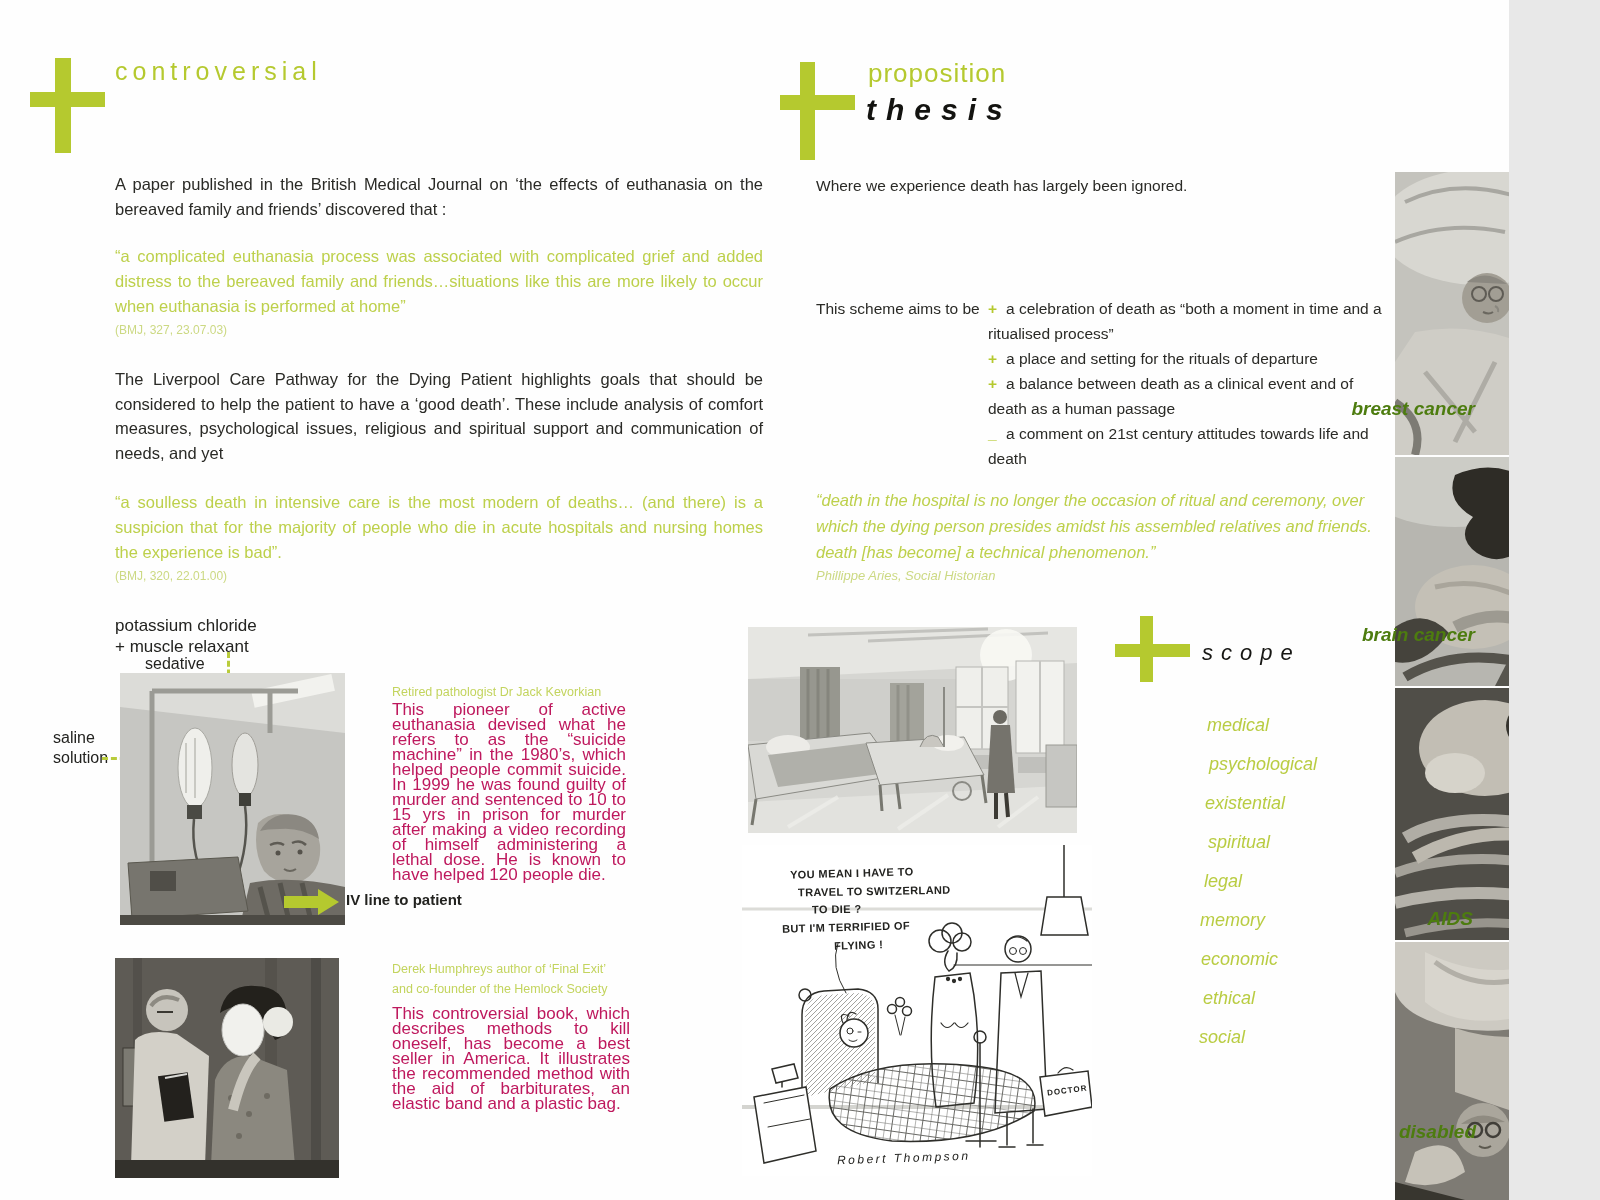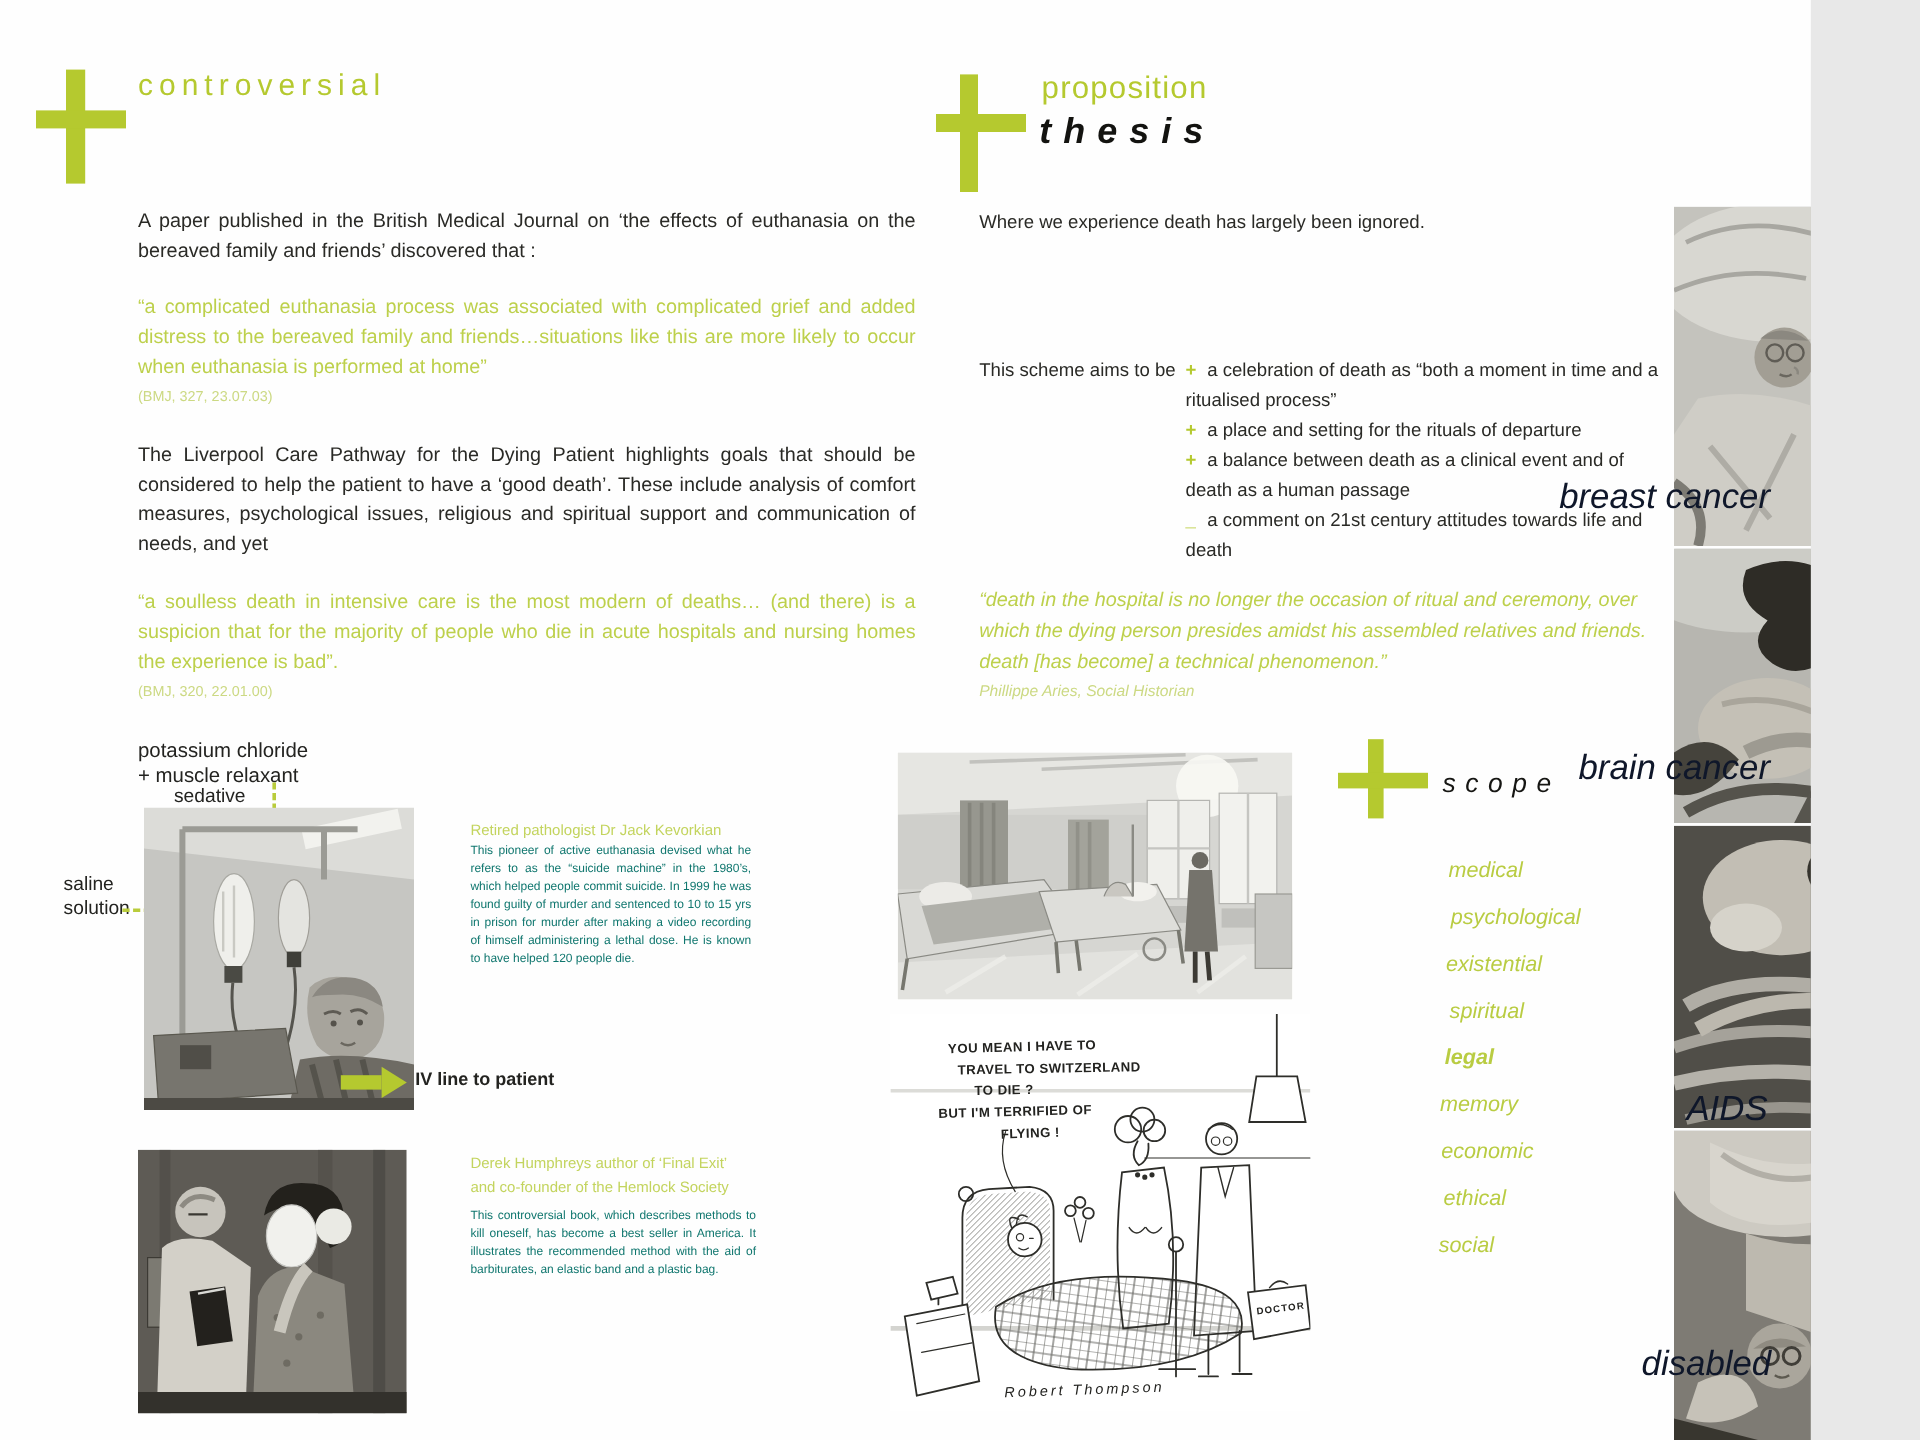--- a/index.html
+++ b/index.html
@@ -9,27 +9,27 @@
   .plus i{position:absolute;background:#b5c92f;display:block;}
   .kicker{color:#b5c92f;font-size:25px;letter-spacing:5px;}
   .title{font-size:32px;font-weight:bold;font-style:italic;color:#131310;letter-spacing:.5px;}
   .body-l{font-size:16.5px;line-height:24.5px;text-align:justify;color:#2a2a26;}
   .body-r{font-size:15.5px;line-height:25px;color:#2a2a26;}
   .gq{color:#bdd04b;}
   .gq-l{font-size:16.5px;line-height:25px;text-align:justify;}
   .gq-r{font-size:16.5px;line-height:26px;font-style:italic;}
   .cite{font-size:12px;color:#ccd983;}
   .cap-head{color:#c3d45e;font-size:12.5px;line-height:19.5px;white-space:nowrap;}
-  .cap-body{font-size:10px;line-height:15px;text-align:justify;color:#0f766e;}
+  .cap-body{font-size:17px;line-height:15px;text-align:justify;color:#be185d;}
   .diag{font-size:16px;color:#232320;line-height:20px;}
   .dashv{border-left:3px dashed #b9cc3b;width:0;}
   .dashh{border-top:3px dashed #b9cc3b;height:0;}
   .scope-title{font-size:22px;font-style:italic;letter-spacing:8px;color:#161613;}
   .scope-item{font-style:italic;font-size:18px;color:#b9cc42;}
-  .strip-label{font-style:italic;font-size:29px;color:#0f172a;white-space:nowrap;}
+  .strip-label{font-style:italic;font-size:19px;color:#4d7c0f;white-space:nowrap;font-weight:bold;}
   .aim-line{font-size:15.5px;line-height:25px;color:#2a2a26;}
   .aim-marker{color:#b5c92f;font-weight:bold;display:inline-block;width:18px;}
   .speech{font-size:11px;font-weight:bold;letter-spacing:.4px;color:#232320;white-space:nowrap;}
   .photo{position:absolute;overflow:hidden;}
 </style>
 </head>
 <body>
 
 <div class="page">
 
@@ -241,21 +241,21 @@
 
   <div class="abs plus" style="left:1115px;top:616px;width:75px;height:66px;">
     <i style="left:25px;top:0;width:13px;height:66px;"></i>
       <i style="left:0;top:28px;width:75px;height:13px;"></i>
   </div>
   <div class="abs scope-title" style="left:1202px;top:640px;">scope</div>
   <div class="abs scope-item" style="left:1207px;top:715px;">medical</div>
   <div class="abs scope-item" style="left:1209px;top:754px;">psychological</div>
   <div class="abs scope-item" style="left:1205px;top:793px;">existential</div>
   <div class="abs scope-item" style="left:1208px;top:832px;">spiritual</div>
-  <div class="abs scope-item" style="left:1204px;top:871px;font-weight:bold;">legal</div>
+  <div class="abs scope-item" style="left:1204px;top:871px;">legal</div>
   <div class="abs scope-item" style="left:1200px;top:910px;">memory</div>
   <div class="abs scope-item" style="left:1201px;top:949px;">economic</div>
   <div class="abs scope-item" style="left:1203px;top:988px;">ethical</div>
   <div class="abs scope-item" style="left:1199px;top:1027px;">social</div>
 
   <div class="photo" style="left:1395px;top:172px;width:171px;height:283px;">
     <svg width="171" height="283" viewBox="0 0 171 283">
       <rect width="171" height="283" fill="#c4c3bd"></rect>
       <ellipse cx="85" cy="55" rx="100" ry="58" fill="#d8d7d1"></ellipse>
       <path d="M10 30 Q60 6 120 24 M0 70 Q50 48 110 60" stroke="#a8a7a1" stroke-width="4" fill="none"></path>

